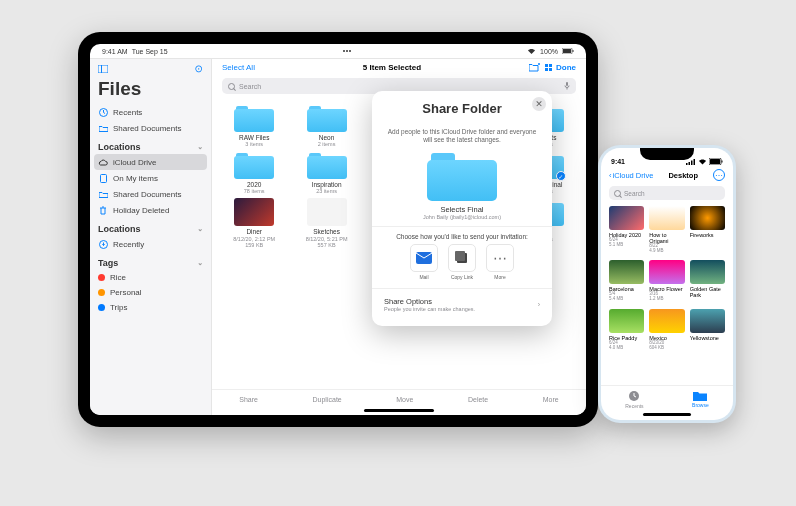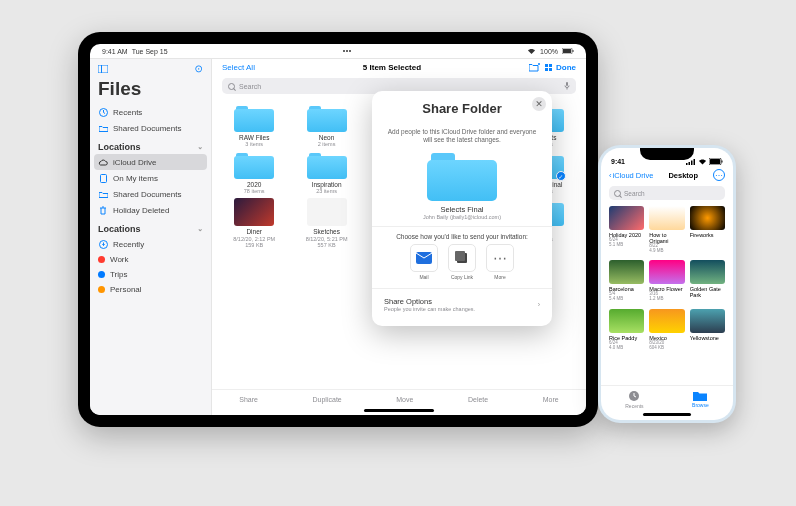--- a/index.html
+++ b/index.html
@@ -183,32 +183,36 @@
       </div>
       <div class="sb-item">
         <span class="sb-icon">
               <svg width="9" height="9" viewBox="0 0 9 9">
                 <circle cx="4.5" cy="4.5" r="4" fill="none" stroke="#0a84ff"></circle>
                 <path d="M4.5 2.5v3m-1.2-1.2l1.2 1.2 1.2-1.2" fill="none" stroke="#0a84ff"></path>
               </svg>
             </span>
         <span>Recently</span>
       </div>
+      <div class="sb-sect">
+        <span>Tags</span>
+            <span class="chev">⌄</span>
+      </div>
       <div id="tags-container">
             <div class="sb-item">
               <span class="tag-dot" style="background:#ff3b30"></span>
-              <span>Work</span>
+              <span>Rice</span>
+            </div>
+            <div class="sb-item">
+              <span class="tag-dot" style="background:#ff9500"></span>
+              <span>Personal</span>
             </div>
             <div class="sb-item">
               <span class="tag-dot" style="background:#007aff"></span>
               <span>Trips</span>
-            </div>
-            <div class="sb-item">
-              <span class="tag-dot" style="background:#ff9500"></span>
-              <span>Personal</span>
             </div>
           </div>
     </div>
 
     <div class="main">
       <div class="toolbar">
         <span>Select All</span>
         <span class="mid">5 Item Selected</span>
         <span class="r">
           <span>

